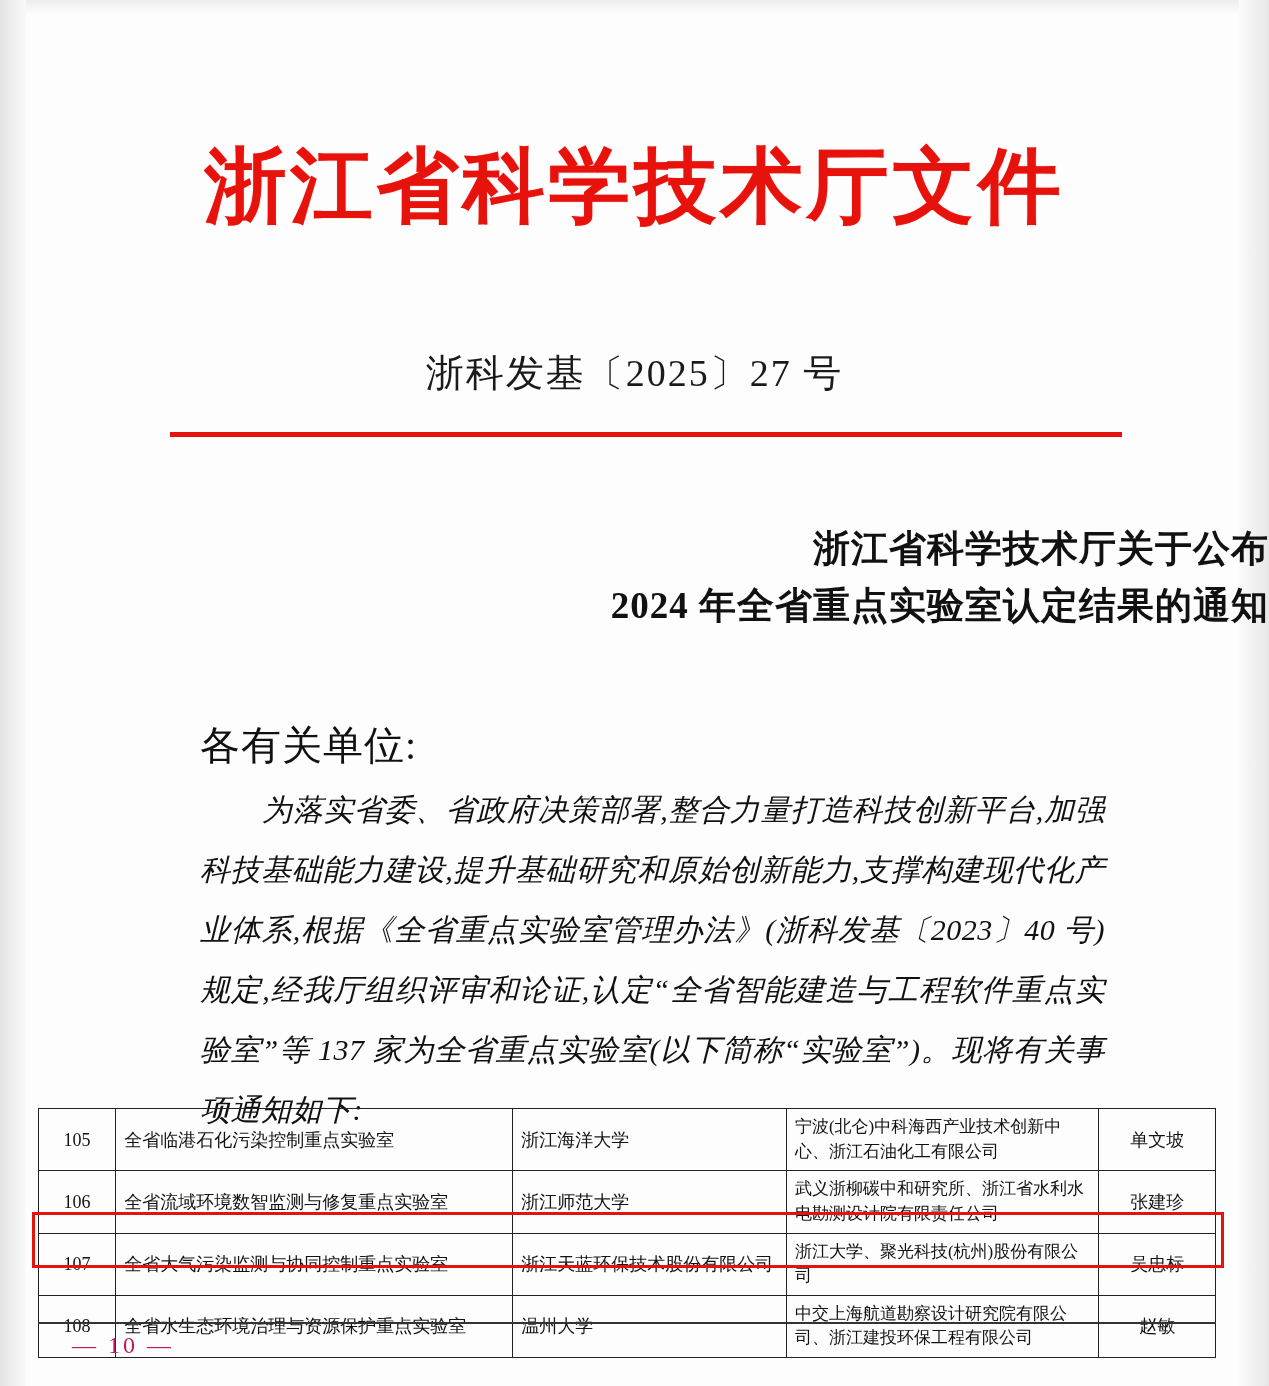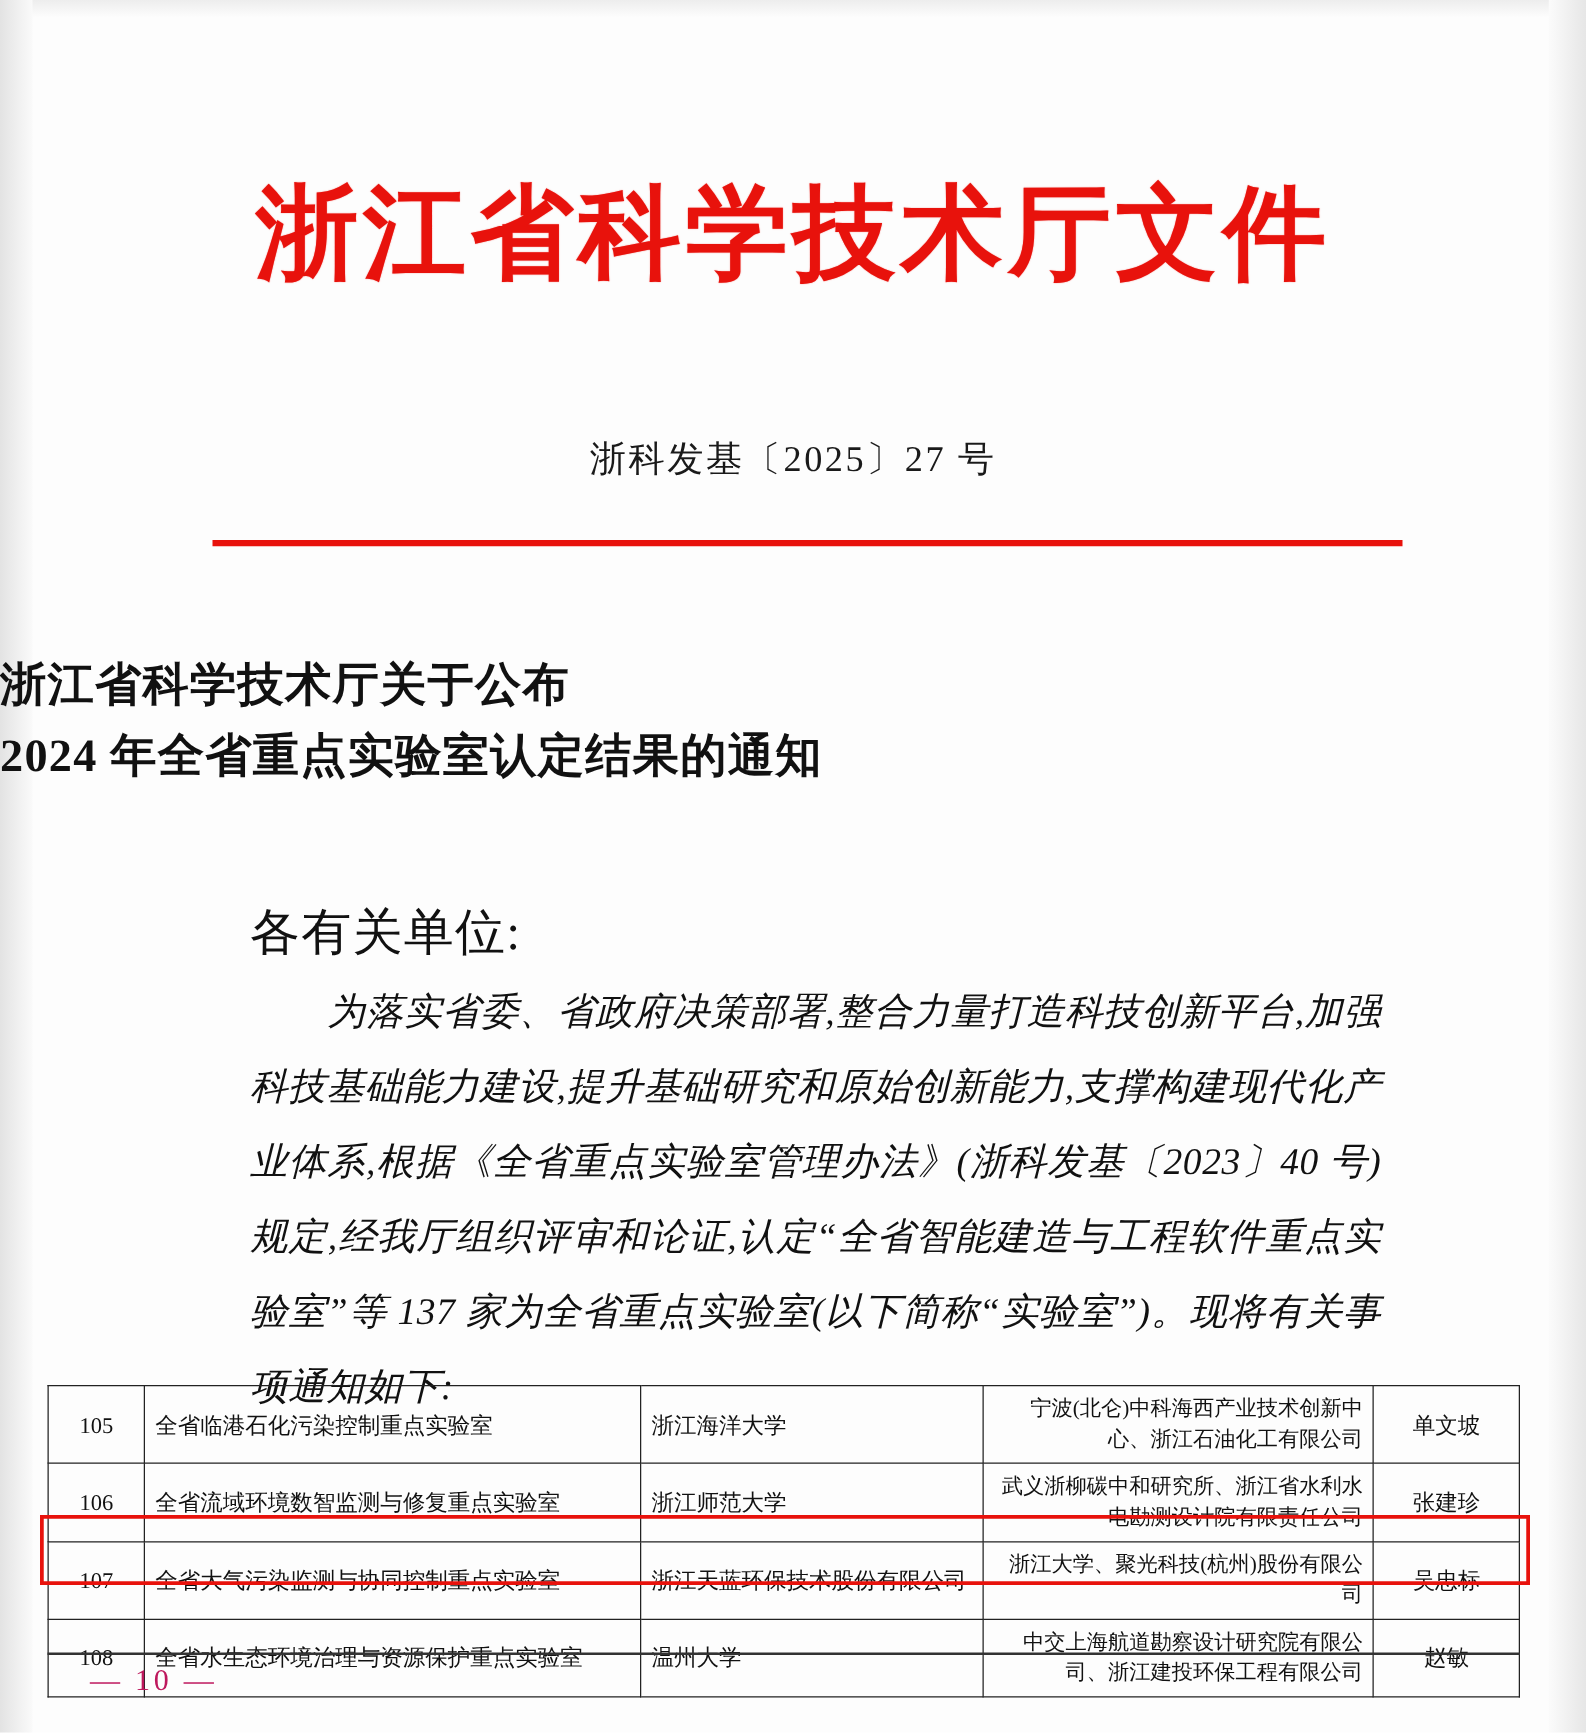--- a/index.html
+++ b/index.html
@@ -58,40 +58,40 @@
     line-height: 1.15;
     text-shadow: 0 0 1px rgba(232,18,12,0.6);
   }
 
   .doc-number {
     position: absolute;
     top: 348px;
     left: 0;
     width: 1269px;
     text-align: center;
-    font-size: 29px;
+    font-size: 38px;
     letter-spacing: 2px;
     color: #1a1a1a;
   }
 
   .red-rule {
     position: absolute;
     top: 432px;
     left: 170px;
     width: 952px;
     height: 5px;
     background: #e8120c;
   }
 
   .subject {
     position: absolute;
     top: 520px;
     left: 0;
     width: 1269px;
-    text-align: left;
+    text-align: right;
     font-size: 37px;
     font-weight: bold;
     line-height: 1.55;
     letter-spacing: 1px;
     color: #111;
   }
 
   .salutation {
     position: absolute;
     top: 718px;
@@ -142,21 +142,21 @@
     width: 400px;
     text-align: left;
   }
   td.col-host {
     width: 270px;
     text-align: left;
     margin-top: 28px;
   }
   td.col-partner {
     width: 310px;
-    text-align: right;
+    text-align: left;
     font-size: 17px;
   }
   td.col-person {
     width: 104px;
     text-align: center;
   }
 
   .highlight-box {
     position: absolute;
     left: 32px;

